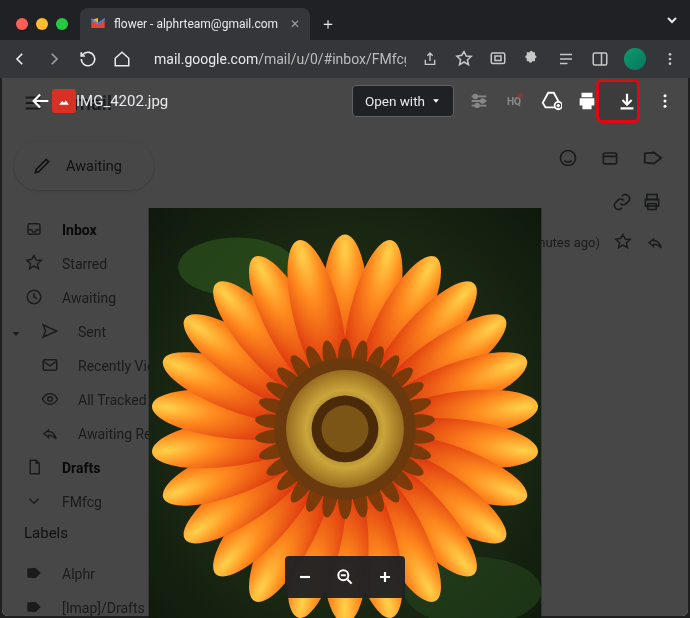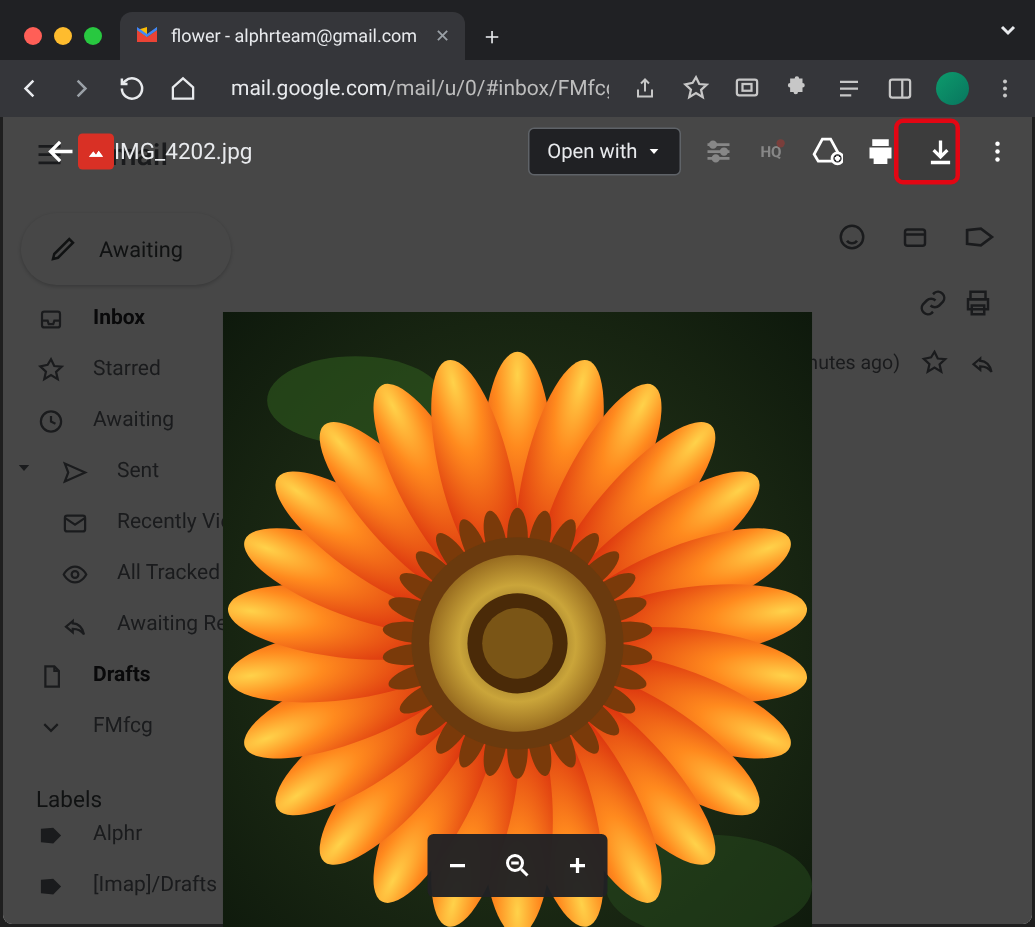--- a/index.html
+++ b/index.html
@@ -21,21 +21,21 @@
   .ext-badge{width:22px;height:22px;border-radius:50%;background:linear-gradient(135deg,#0d9b6c,#08755e);}
 
   .gmail { position:absolute; inset:78px 2px 2px 2px; background:#fff; display:flex; flex-direction:column; border-radius:0 0 6px 6px; overflow:hidden; }
   .gmail-top { height:56px; display:flex; align-items:center; padding:0 20px; gap:16px; color:#5f6368; }
   .gmail-top .logo { font-size:20px; color:#5f6368; font-weight:500; }
   .gmail-top .spacer { flex:1; }
   .gmail-toolbar { height:48px; display:flex; align-items:center; padding:0 16px; gap:18px; color:#5f6368; }
   .gmail-body { flex:1; display:flex; }
   .sidebar { width:230px; padding:8px 0 0 8px; }
   .compose { width:140px; height:48px; border-radius:24px; background:#fff; box-shadow:0 1px 3px rgba(60,64,67,.3); display:flex; align-items:center; gap:14px; padding:0 18px; font-size:14.5px; color:#3c4043; margin:6px 0 14px 4px; }
-  .nav-item { height:34px; display:flex; align-items:flex-start; gap:18px; padding:0 14px; font-size:14px; color:#5f6368; border-radius:0 18px 18px 0; }
+  .nav-item { height:34px; display:flex; align-items:flex-end; gap:18px; padding:0 14px; font-size:14px; color:#5f6368; border-radius:0 18px 18px 0; }
   .nav-item.active { font-weight:700; color:#202124; }
   .nav-item .ic { width:20px; display:flex; justify-content:center; }
   .labels { padding:14px 14px 6px; font-size:15px; color:#3c4043; font-weight:400; }
   .main { flex:1; padding:6px 18px; color:#5f6368; font-size:13px; }
   .msg-line { display:flex; align-items:center; height:40px; gap:10px; }
 
   .dim { position:absolute; inset:78px 2px 2px 2px; background:rgba(0,0,0,.72); border-radius:0 0 6px 6px; }
 
   .viewer { position:absolute; inset:78px 2px 2px 2px; color:#e8eaed; }
   .viewer-bar { height:46px; display:flex; align-items:center; padding:0 14px; }

